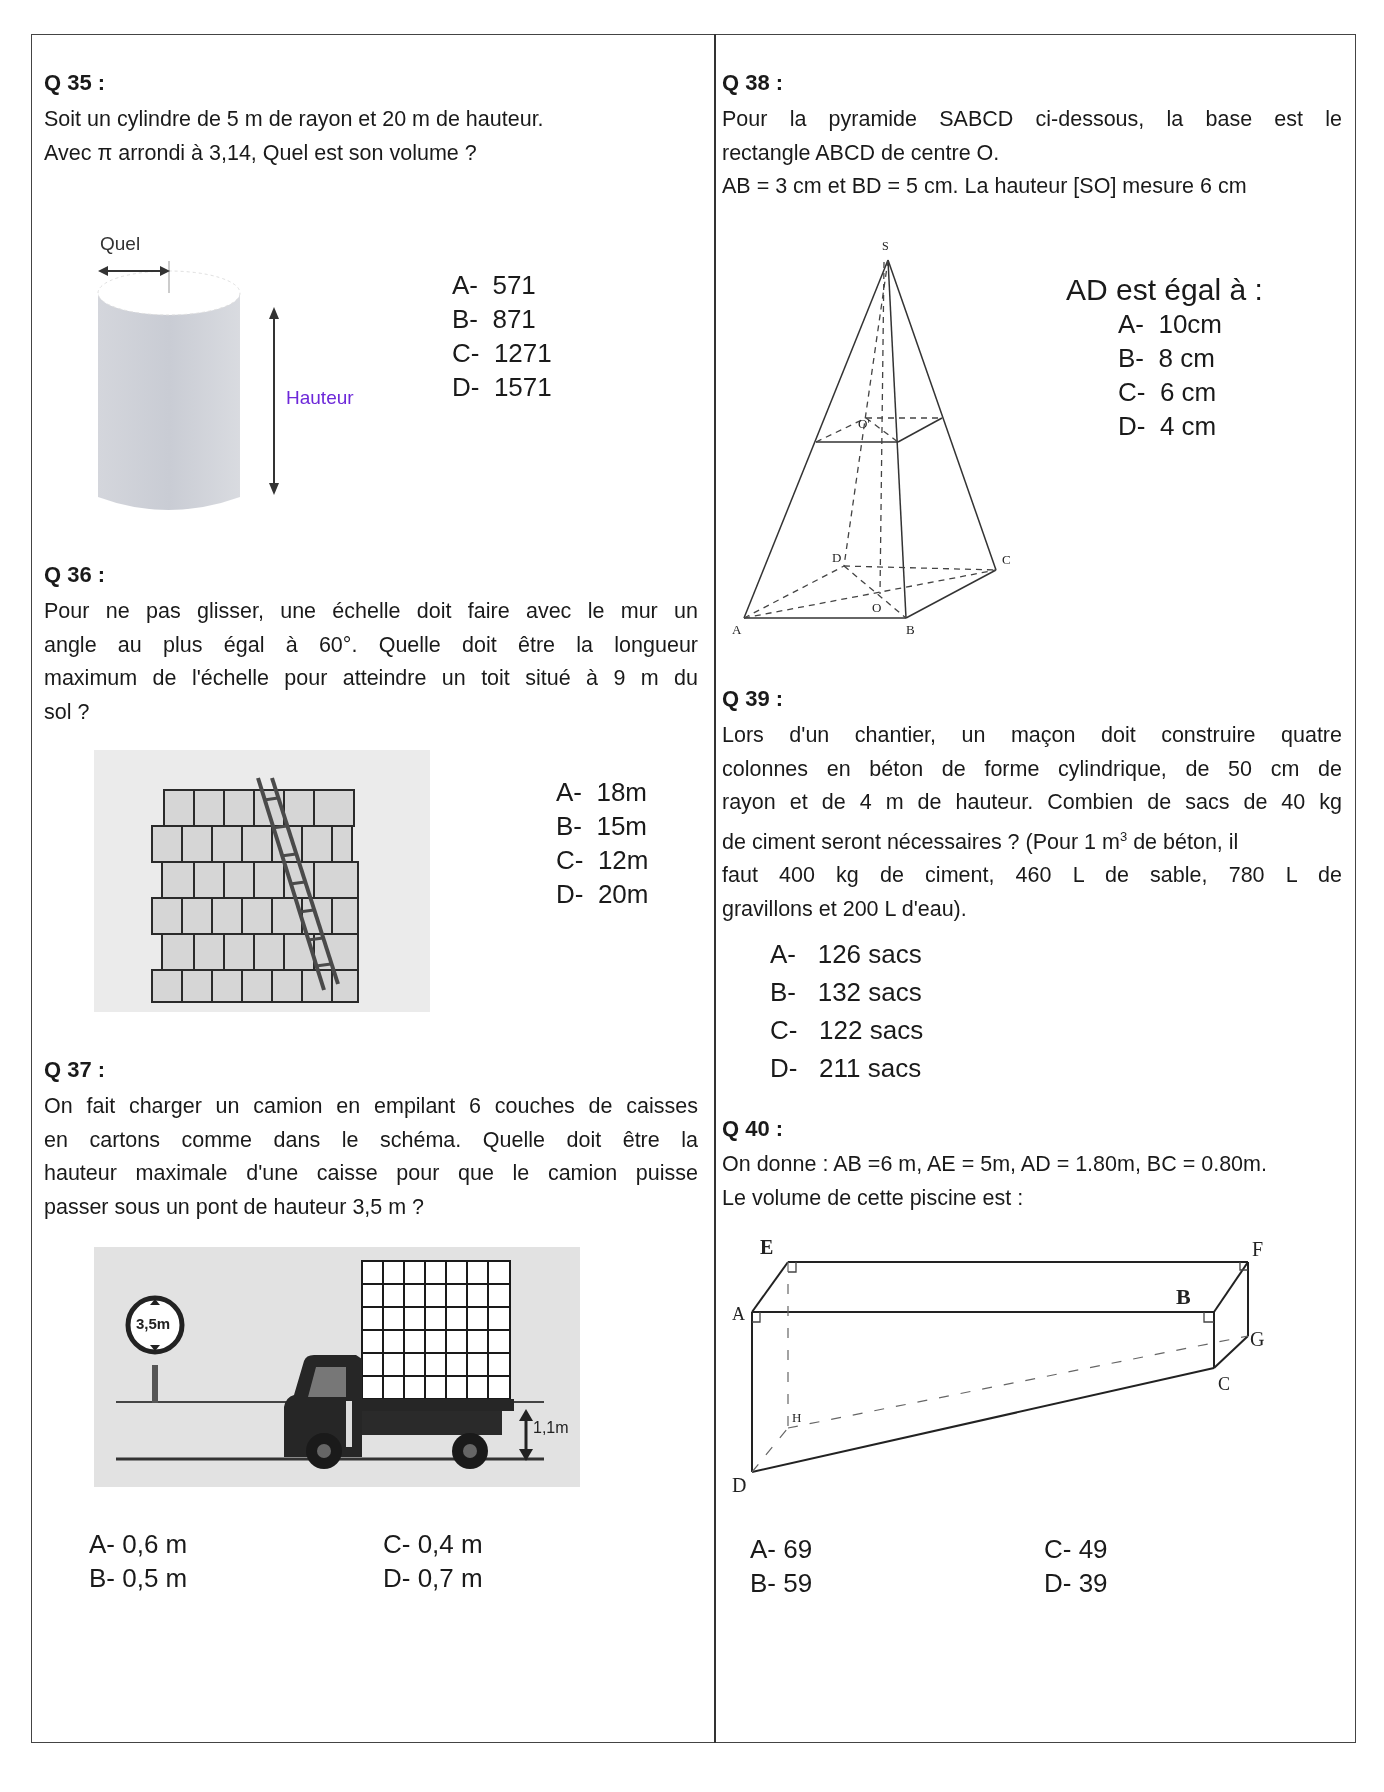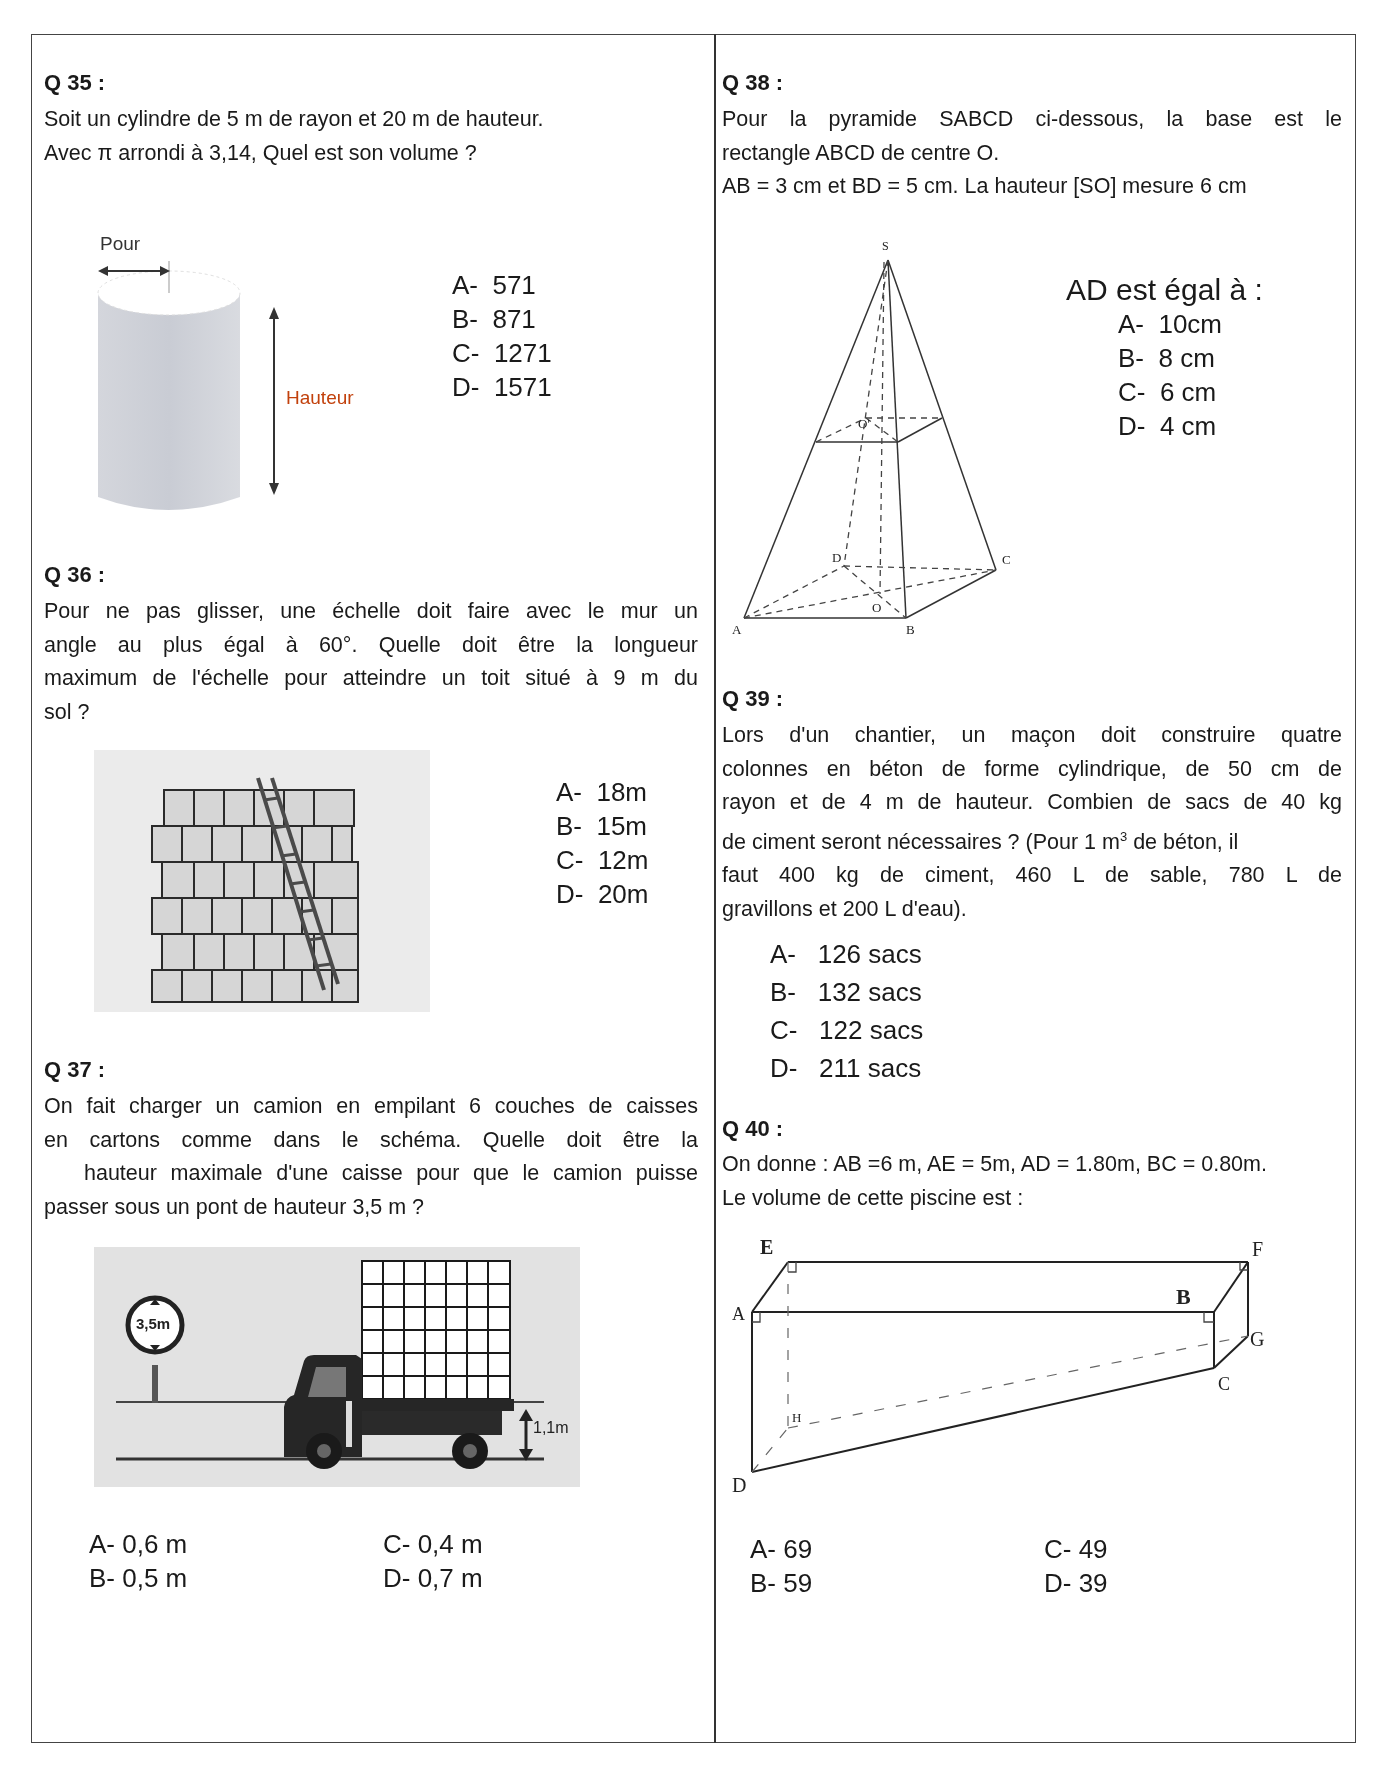--- a/index.html
+++ b/index.html
@@ -38,22 +38,22 @@
     <path d="M18 68 L18 272 Q88 298 160 272 L160 68 Z" fill="url(#cylg)"></path>
     <ellipse cx="89" cy="68" rx="71" ry="22" fill="#ffffff" stroke="#e0e0e0" stroke-dasharray="3,3"></ellipse>
     <line x1="89" y1="36" x2="89" y2="68" stroke="#999" stroke-width="1"></line>
     <line x1="22" y1="46" x2="86" y2="46" stroke="#333" stroke-width="2"></line>
     <polygon points="18,46 28,41 28,51" fill="#333"></polygon>
     <polygon points="90,46 80,41 80,51" fill="#333"></polygon>
     <line x1="194" y1="90" x2="194" y2="262" stroke="#333" stroke-width="2"></line>
     <polygon points="194,82 189,94 199,94" fill="#333"></polygon>
     <polygon points="194,270 189,258 199,258" fill="#333"></polygon>
   </svg>
-  <div class="abs" style="left:20px;top:8px;font-size:19px;color:#333;">Pour</div>
-  <div class="abs" style="left:206px;top:162px;font-size:19px;color:#c2410c;">Hauteur</div>
+  <div class="abs" style="left:20px;top:8px;font-size:19px;color:#333;">Quel</div>
+  <div class="abs" style="left:206px;top:162px;font-size:19px;color:#6d28d9;">Hauteur</div>
 </div>
 
 <div class="abs" style="left:452px;top:268px;">
   <div class="opt">A-  571</div>
   <div class="opt">B-  871</div>
   <div class="opt">C-  1271</div>
   <div class="opt">D-  1571</div>
 </div>
 
 <div class="abs qtitle" style="left:44px;top:562px;">Q 36 :</div>
@@ -130,21 +130,21 @@
   <div class="opt">A-  18m</div>
   <div class="opt">B-  15m</div>
   <div class="opt">C-  12m</div>
   <div class="opt">D-  20m</div>
 </div>
 
 <div class="abs qtitle" style="left:44px;top:1057px;">Q 37 :</div>
 <div class="abs qtext" style="left:44px;top:1090px;width:654px;">
   <div class="just" style="text-align-last:justify;">On fait charger un camion en empilant 6 couches de caisses</div>
   <div class="just" style="text-align-last:justify;">en cartons comme dans le schéma. Quelle doit être la</div>
-  <div class="just" style="text-align-last:justify;margin-left:40px;">hauteur maximale d'une caisse pour que le camion puisse</div>
+  <div class="just" style="text-align-last:justify;">hauteur maximale d'une caisse pour que le camion puisse</div>
   <div>passer sous un pont de hauteur 3,5 m ?</div>
 </div>
 
 <div class="fig" style="left:94px;top:1247px;width:556px;height:240px;">
   <svg width="486" height="240" viewBox="0 0 486 240">
     <rect width="486" height="240" fill="#e2e2e2"></rect>
     <line x1="22" y1="155" x2="450" y2="155" stroke="#444" stroke-width="2"></line>
     <line x1="22" y1="212" x2="450" y2="212" stroke="#333" stroke-width="3"></line>
     <rect x="58" y="118" width="6" height="38" fill="#555"></rect>
     <circle cx="61" cy="78" r="27" fill="#fff" stroke="#222" stroke-width="5"></circle>

